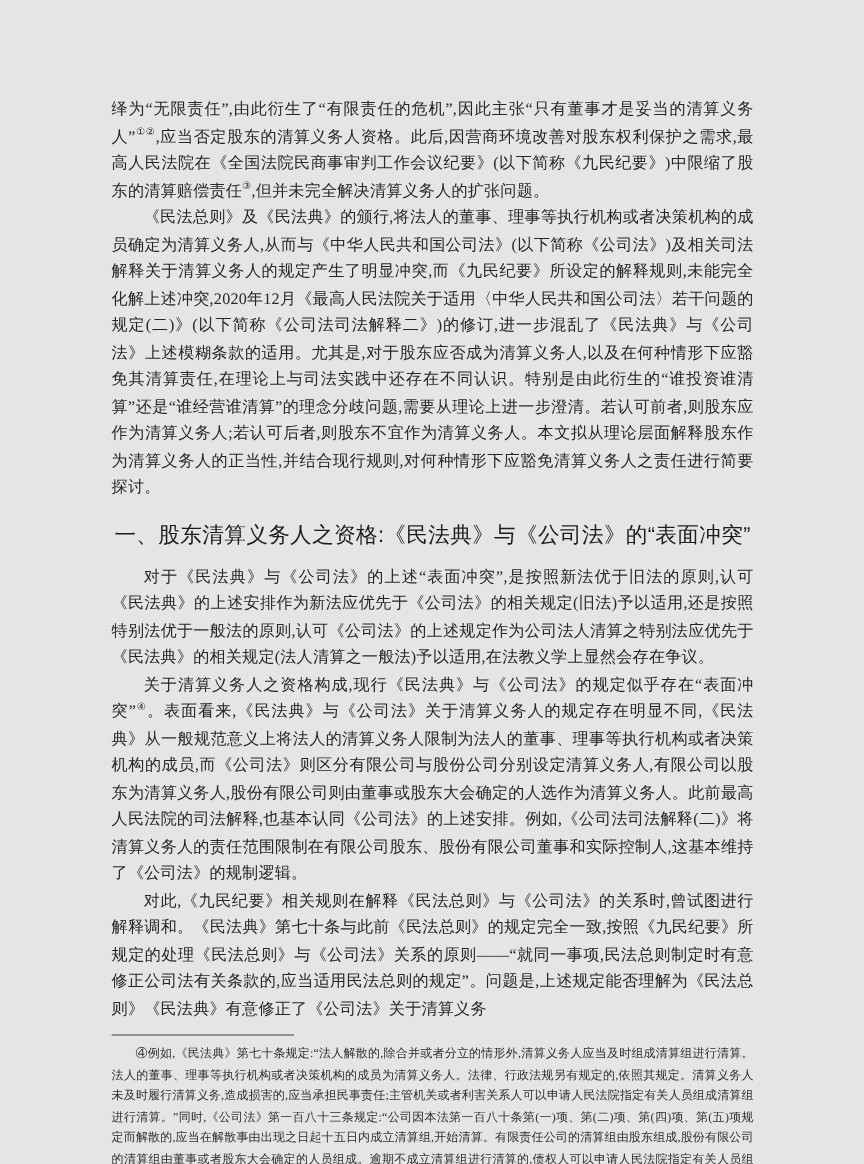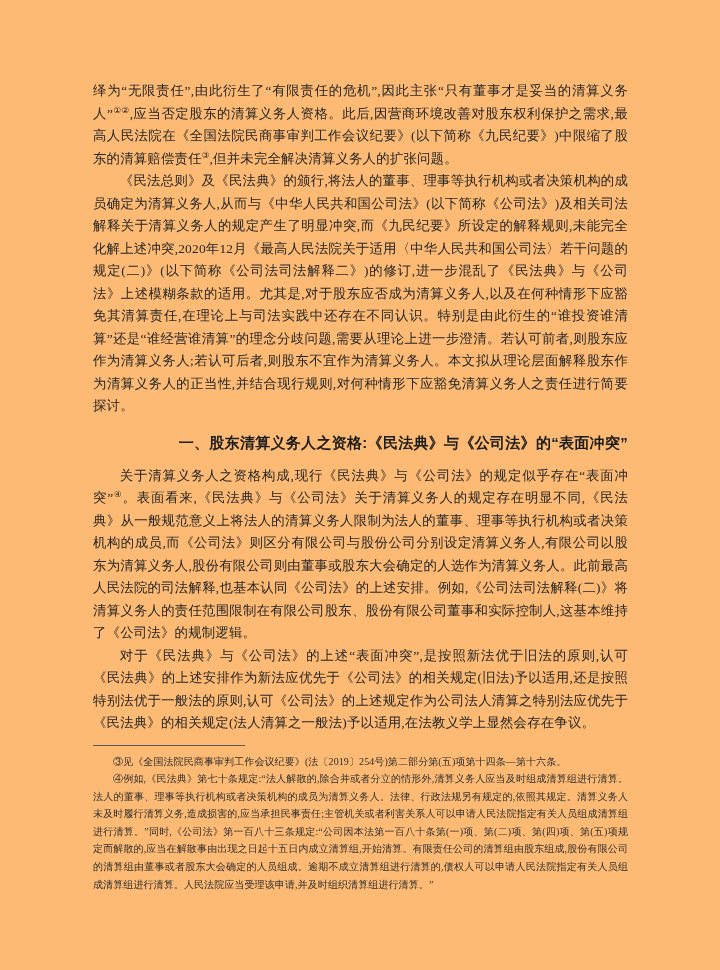--- a/index.html
+++ b/index.html
@@ -10,21 +10,21 @@
     position: relative;
     font-family: "Liberation Serif", "DejaVu Serif", serif;
     color: #262626;
     overflow: hidden;
   }
   .page {
     position: absolute;
     left: 0; top: 0;
     width: 720px;
     height: 970px;
-    background: #fdba74;
+    background: #e5e5e5;
   }
   .content {
     position: absolute;
     left: 93px;
     top: 80px;
     width: 535px;
   }
   p.body-text {
     font-size: 13.4px;
     line-height: 22.5px;
@@ -36,23 +36,23 @@
   }
   p.no-indent { text-indent: 0; }
   sup.fn-ref {
     font-size: 8.5px;
     line-height: 0;
     vertical-align: super;
     color: #262626;
   }
   h2.section-heading {
     font-family: "Liberation Sans", "DejaVu Sans", sans-serif;
-    font-size: 15px;
-    font-weight: bold;
-    text-align: right;
+    font-size: 18px;
+    font-weight: normal;
+    text-align: center;
     color: #1c1c1c;
     margin: 16px 0 12px 0;
     letter-spacing: 0.3px;
   }
   .footnote-sep {
     width: 152px;
     height: 0;
     border-top: 1.2px solid #5a5a5a;
     margin: 10px 0 7px 0;
   }
@@ -71,26 +71,26 @@
 
 <div class="page">
   <div class="content">
 
     <p class="body-text no-indent"><span>绎为“无限责任”,由此衍生了“有限责任的危机”,因此主张“只有董事才是妥当的清算义务人”</span><sup class="fn-ref">①②</sup><span>,应当否定股东的清算义务人资格。此后,因营商环境改善对股东权利保护之需求,最高人民法院在《全国法院民商事审判工作会议纪要》(以下简称《九民纪要》)中限缩了股东的清算赔偿责任</span><sup class="fn-ref">③</sup><span>,但并未完全解决清算义务人的扩张问题。</span></p>
 
     <p class="body-text">《民法总则》及《民法典》的颁行,将法人的董事、理事等执行机构或者决策机构的成员确定为清算义务人,从而与《中华人民共和国公司法》(以下简称《公司法》)及相关司法解释关于清算义务人的规定产生了明显冲突,而《九民纪要》所设定的解释规则,未能完全化解上述冲突,2020年12月《最高人民法院关于适用〈中华人民共和国公司法〉若干问题的规定(二)》(以下简称《公司法司法解释二》)的修订,进一步混乱了《民法典》与《公司法》上述模糊条款的适用。尤其是,对于股东应否成为清算义务人,以及在何种情形下应豁免其清算责任,在理论上与司法实践中还存在不同认识。特别是由此衍生的“谁投资谁清算”还是“谁经营谁清算”的理念分歧问题,需要从理论上进一步澄清。若认可前者,则股东应作为清算义务人;若认可后者,则股东不宜作为清算义务人。本文拟从理论层面解释股东作为清算义务人的正当性,并结合现行规则,对何种情形下应豁免清算义务人之责任进行简要探讨。</p>
 
     <h2 class="section-heading">一、股东清算义务人之资格:《民法典》与《公司法》的“表面冲突”</h2>
 
+    <p class="body-text">对于《民法典》与《公司法》的上述“表面冲突”,是按照新法优于旧法的原则,认可《民法典》的上述安排作为新法应优先于《公司法》的相关规定(旧法)予以适用,还是按照特别法优于一般法的原则,认可《公司法》的上述规定作为公司法人清算之特别法应优先于《民法典》的相关规定(法人清算之一般法)予以适用,在法教义学上显然会存在争议。</p>
+
     <p class="body-text"><span>关于清算义务人之资格构成,现行《民法典》与《公司法》的规定似乎存在“表面冲突”</span><sup class="fn-ref">④</sup><span>。表面看来,《民法典》与《公司法》关于清算义务人的规定存在明显不同,《民法典》从一般规范意义上将法人的清算义务人限制为法人的董事、理事等执行机构或者决策机构的成员,而《公司法》则区分有限公司与股份公司分别设定清算义务人,有限公司以股东为清算义务人,股份有限公司则由董事或股东大会确定的人选作为清算义务人。此前最高人民法院的司法解释,也基本认同《公司法》的上述安排。例如,《公司法司法解释(二)》将清算义务人的责任范围限制在有限公司股东、股份有限公司董事和实际控制人,这基本维持了《公司法》的规制逻辑。</span></p>
 
-    <p class="body-text">对于《民法典》与《公司法》的上述“表面冲突”,是按照新法优于旧法的原则,认可《民法典》的上述安排作为新法应优先于《公司法》的相关规定(旧法)予以适用,还是按照特别法优于一般法的原则,认可《公司法》的上述规定作为公司法人清算之特别法应优先于《民法典》的相关规定(法人清算之一般法)予以适用,在法教义学上显然会存在争议。</p>
-
+    <p class="body-text">对此,《九民纪要》相关规则在解释《民法总则》与《公司法》的关系时,曾试图进行解释调和。《民法典》第七十条与此前《民法总则》的规定完全一致,按照《九民纪要》所规定的处理《民法总则》与《公司法》关系的原则——“就同一事项,民法总则制定时有意修正公司法有关条款的,应当适用民法总则的规定”。问题是,上述规定能否理解为《民法总则》《民法典》有意修正了《公司法》关于清算义务</p>
 
     <div class="footnote-sep"></div>
 
     <div class="footnotes">
-      <p>③见《全国法院民商事审判工作会议纪要》(法〔2019〕254号)第二部分第(五)项第十四条—第十六条。</p>
       <p>④例如,《民法典》第七十条规定:“法人解散的,除合并或者分立的情形外,清算义务人应当及时组成清算组进行清算。法人的董事、理事等执行机构或者决策机构的成员为清算义务人。法律、行政法规另有规定的,依照其规定。清算义务人未及时履行清算义务,造成损害的,应当承担民事责任;主管机关或者利害关系人可以申请人民法院指定有关人员组成清算组进行清算。”同时,《公司法》第一百八十三条规定:“公司因本法第一百八十条第(一)项、第(二)项、第(四)项、第(五)项规定而解散的,应当在解散事由出现之日起十五日内成立清算组,开始清算。有限责任公司的清算组由股东组成,股份有限公司的清算组由董事或者股东大会确定的人员组成。逾期不成立清算组进行清算的,债权人可以申请人民法院指定有关人员组成清算组进行清算。人民法院应当受理该申请,并及时组织清算组进行清算。”</p>
     </div>
 
   </div>
 </div>
 
 </body></html>

